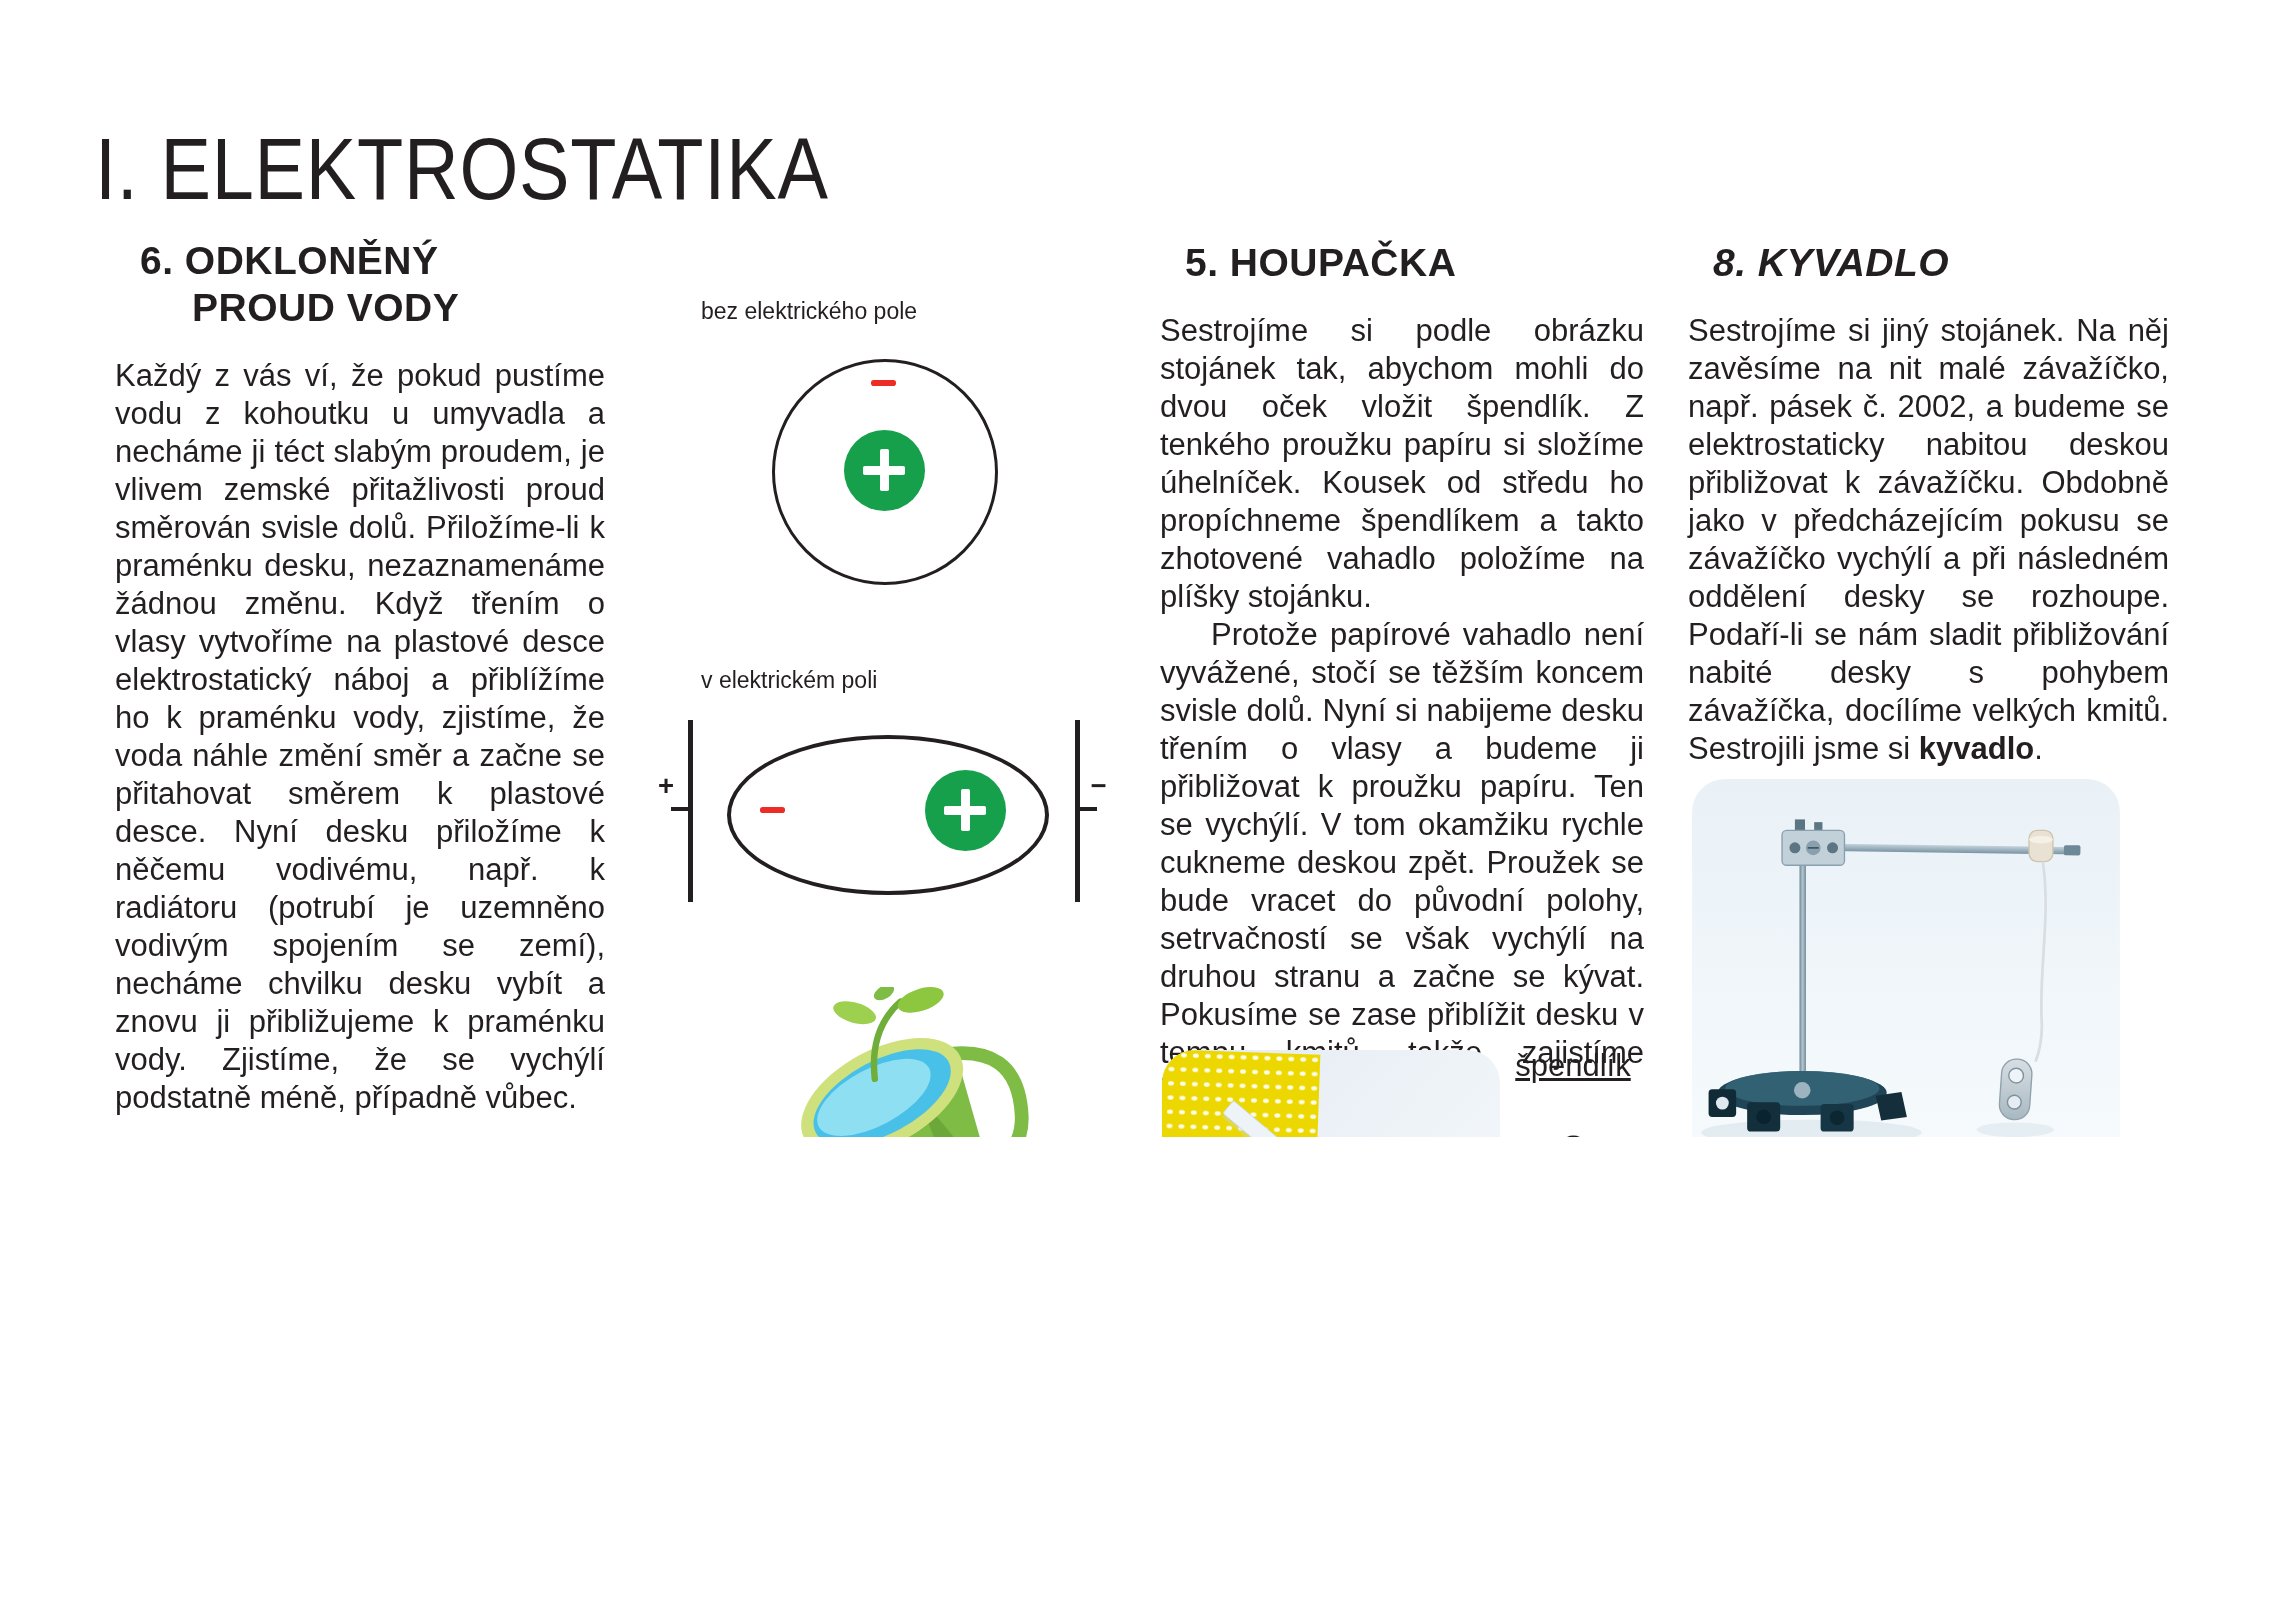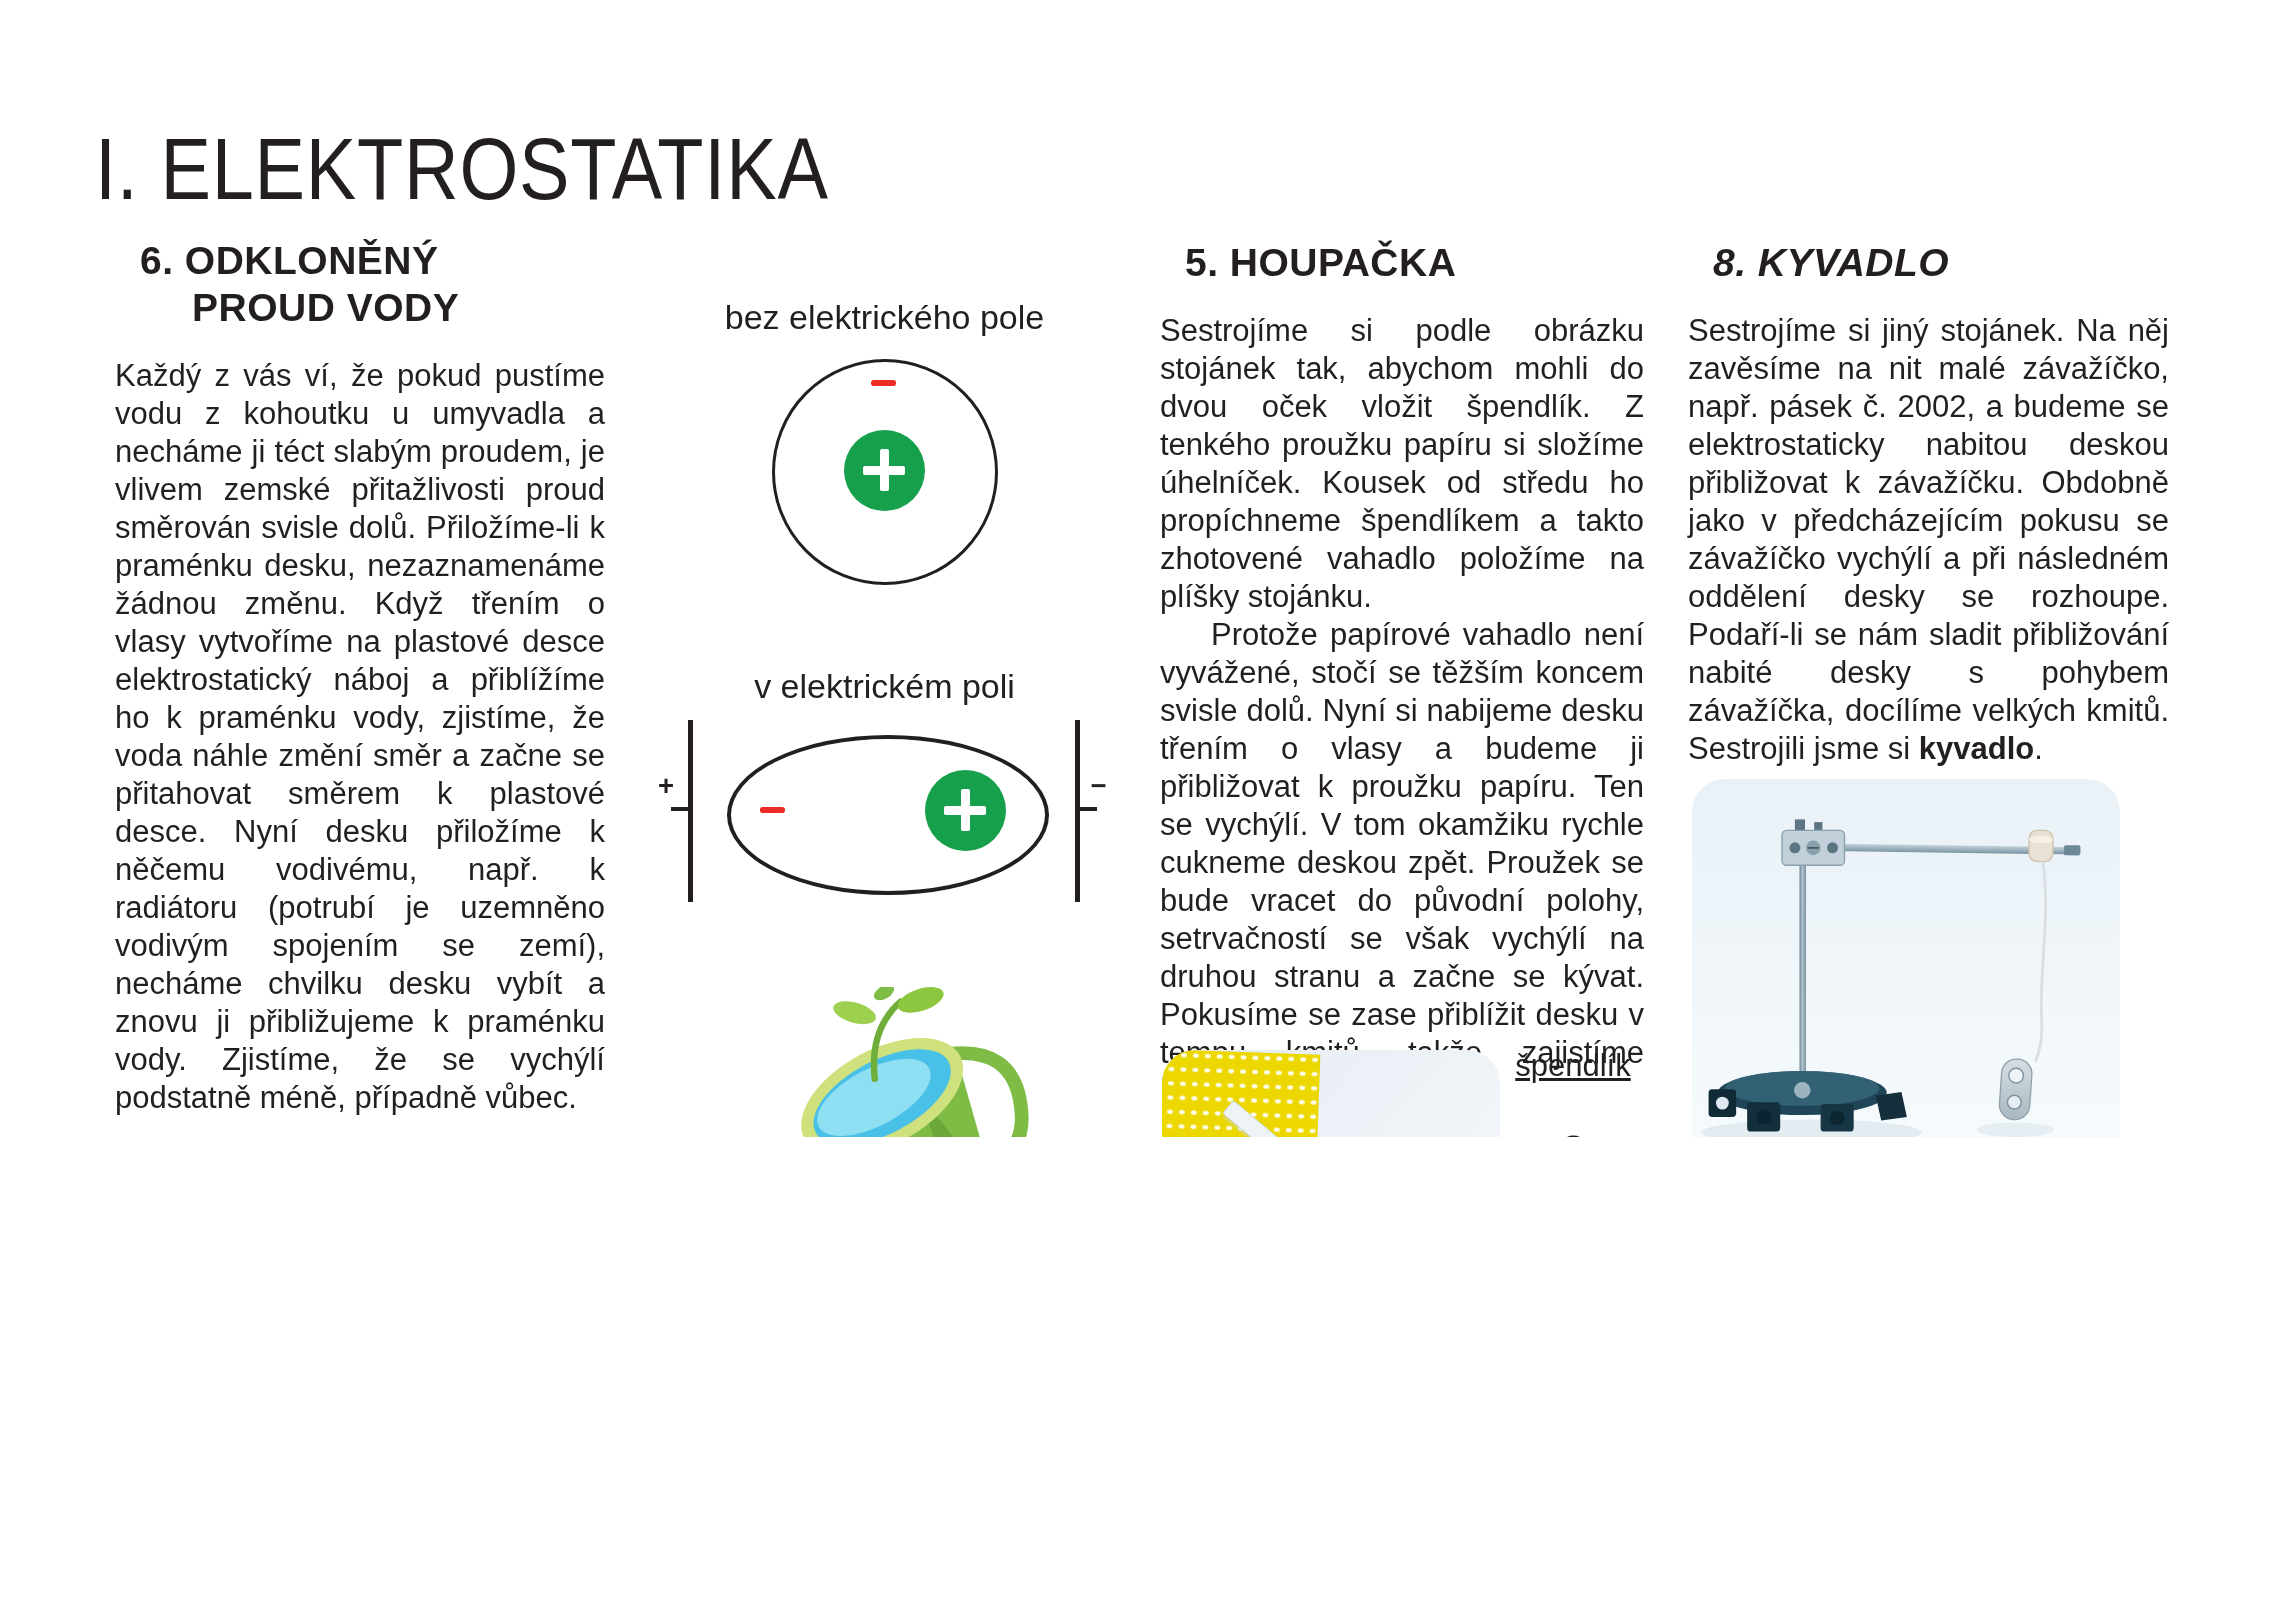--- a/index.html
+++ b/index.html
@@ -9,21 +9,21 @@
   }
   .abs{position:absolute;}
   .main-title{
     font-size:88px;font-weight:200;letter-spacing:0.9px;white-space:nowrap;
     transform:scaleX(0.86);transform-origin:0 0;color:#231f20;
   }
   .heading{font-size:39px;font-weight:700;line-height:47px;color:#231f20;letter-spacing:0.5px;margin-left:25px;}
   .body-text{font-size:31px;line-height:38px;text-align:justify;color:#231f20;}
   .body-text p{margin:0;}
   .body-text p + p{text-indent:51px;}
-  .diagram-label{font-size:34px;text-align:center;color:#231f20;}
+  .diagram-label{font-size:23px;color:#231f20;}
   .big-circle{position:absolute;border:3.7px solid #231f20;border-radius:50%;background:#fff;}
   .ellipse{position:absolute;border:4.6px solid #231f20;border-radius:50%;background:#fff;}
   .minus-bar{position:absolute;background:#ee2c26;border-radius:2.8px;}
   .green-ball{position:absolute;width:81px;height:81px;border-radius:50%;background:#16a04c;}
   .green-ball .ph{position:absolute;left:19px;top:36px;width:42px;height:9.2px;background:#fff;border-radius:1.8px;}
   .green-ball .pv{position:absolute;left:36px;top:19px;width:9.2px;height:42px;background:#fff;border-radius:1.8px;}
   .plate{position:absolute;width:4.6px;height:182px;background:#231f20;}
   .plate-tick{position:absolute;height:3.7px;width:16.5px;background:#231f20;}
   .plate-sign{position:absolute;font-size:27.5px;font-weight:700;text-align:center;color:#231f20;}
   .photo{position:absolute;border-radius:33px;overflow:hidden;}

